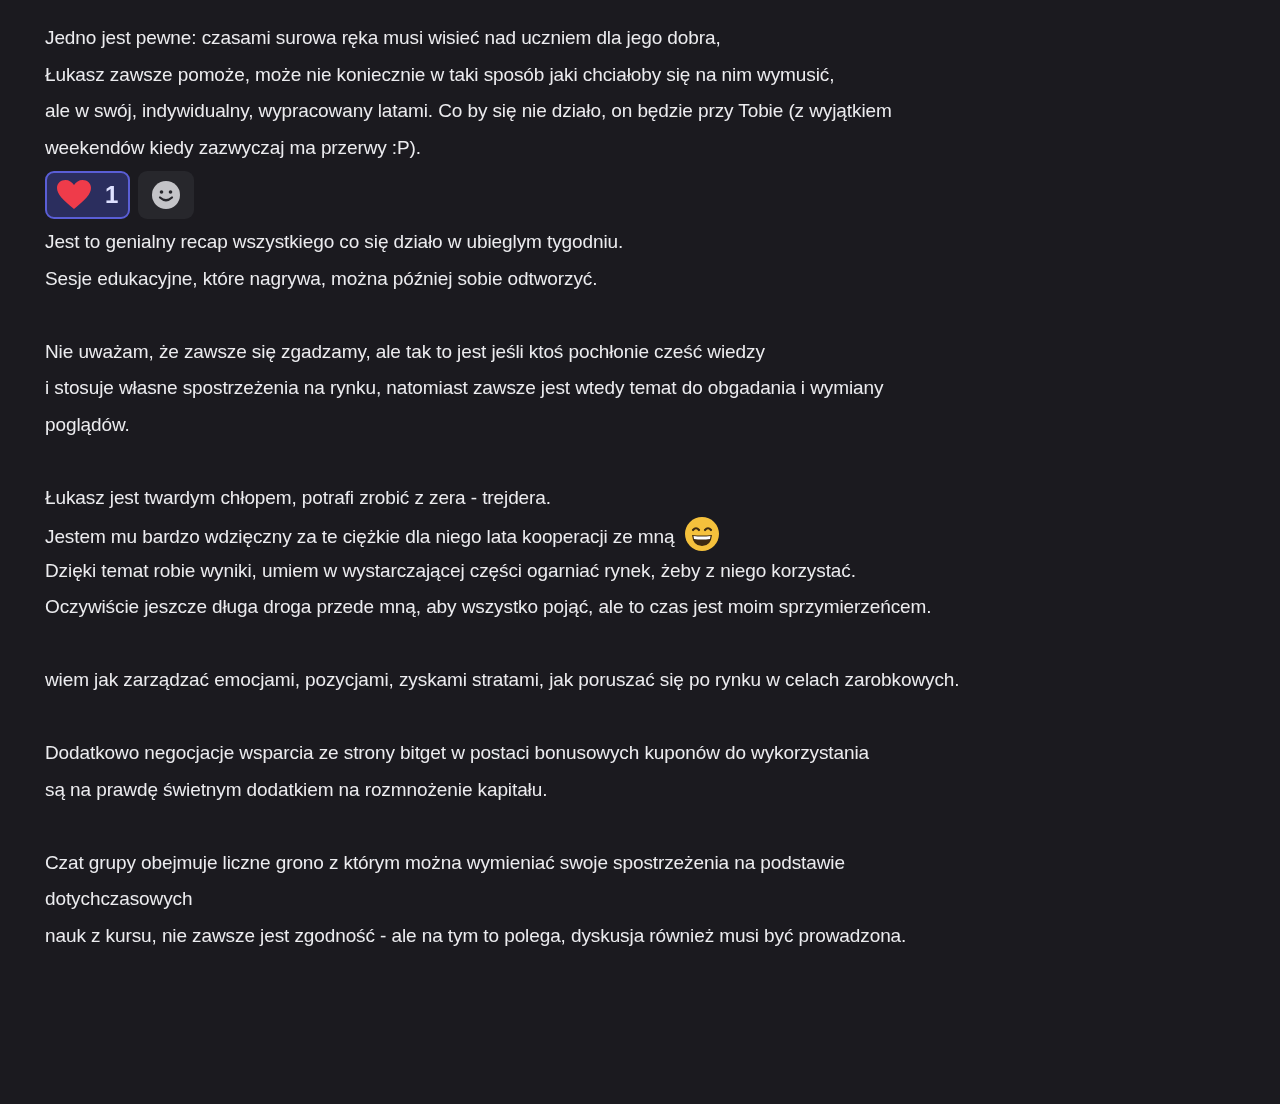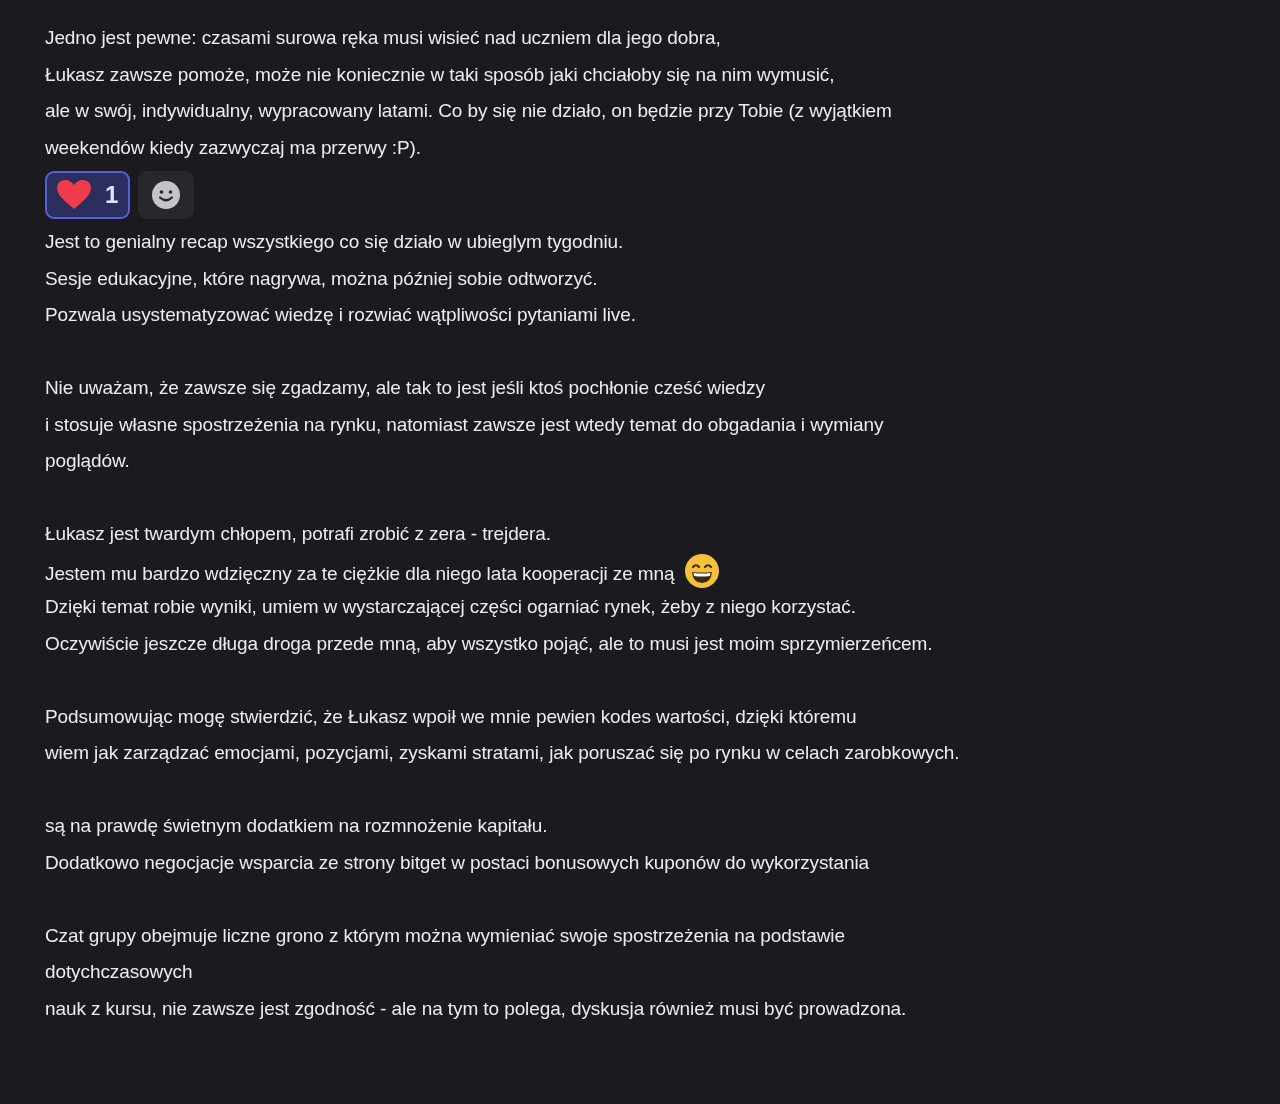--- a/index.html
+++ b/index.html
@@ -116,21 +116,20 @@
         <circle cx="10.5" cy="12" r="1.8" fill="#27272c"></circle>
         <circle cx="19.5" cy="12" r="1.8" fill="#27272c"></circle>
         <path d="M9 17.5 Q 15 23, 21 17.5" stroke="#27272c" stroke-width="2.2" fill="none" stroke-linecap="round"></path>
       </svg>
     </div>
   </div>
 
   <div>
     <div class="line">Jest to genialny recap wszystkiego co się działo w ubieglym tygodniu.</div>
     <div class="line">Sesje edukacyjne, które nagrywa, można później sobie odtworzyć.</div>
-    <div class="line">Pozwala usystematyzować wiedzę i rozwiać wątpliwości pytaniami live.</div>
   </div>
 
   <div class="gap"></div>
 
   <div>
     <div class="line">Nie uważam, że zawsze się zgadzamy, ale tak to jest jeśli ktoś pochłonie cześć wiedzy</div>
     <div class="line">i stosuje własne spostrzeżenia na rynku, natomiast zawsze jest wtedy temat do obgadania i wymiany</div>
     <div class="line">poglądów.</div>
   </div>
 
@@ -144,35 +143,34 @@
         <svg viewBox="0 0 36 36">
           <circle cx="18" cy="18" r="17" fill="#f5c13c"></circle>
           <path d="M9 14 Q 12 10.5, 15 14" stroke="#3d2a12" stroke-width="2.2" fill="none" stroke-linecap="round"></path>
           <path d="M21 14 Q 24 10.5, 27 14" stroke="#3d2a12" stroke-width="2.2" fill="none" stroke-linecap="round"></path>
           <path d="M8 19 Q 18 20, 28 19 Q 27 30, 18 30 Q 9 30, 8 19 Z" fill="#3d2a12"></path>
           <path d="M9.5 20 Q 18 21, 26.5 20 L 26 23 Q 18 24, 10 23 Z" fill="#ffffff"></path>
         </svg>
       </span>
     </div>
     <div class="line">Dzięki temat robie wyniki, umiem w wystarczającej części ogarniać rynek, żeby z niego korzystać.</div>
-    <div class="line">Oczywiście jeszcze długa droga przede mną, aby wszystko pojąć, ale to musi jest moim sprzymierzeńcem.</div>
+    <div class="line">Oczywiście jeszcze długa droga przede mną, aby wszystko pojąć, ale to czas jest moim sprzymierzeńcem.</div>
   </div>
 
   <div class="gap"></div>
 
   <div>
-    <div class="line">Podsumowując mogę stwierdzić, że Łukasz wpoił we mnie pewien kodes wartości, dzięki któremu</div>
     <div class="line">wiem jak zarządzać emocjami, pozycjami, zyskami stratami, jak poruszać się po rynku w celach zarobkowych.</div>
   </div>
 
   <div class="gap"></div>
 
   <div>
+    <div class="line">Dodatkowo negocjacje wsparcia ze strony bitget w postaci bonusowych kuponów do wykorzystania</div>
     <div class="line">są na prawdę świetnym dodatkiem na rozmnożenie kapitału.</div>
-    <div class="line">Dodatkowo negocjacje wsparcia ze strony bitget w postaci bonusowych kuponów do wykorzystania</div>
   </div>
 
   <div class="gap"></div>
 
   <div>
     <div class="line">Czat grupy obejmuje liczne grono z którym można wymieniać swoje spostrzeżenia na podstawie</div>
     <div class="line">dotychczasowych</div>
     <div class="line">nauk z kursu, nie zawsze jest zgodność - ale na tym to polega, dyskusja również musi być prowadzona.</div>
   </div>
 

